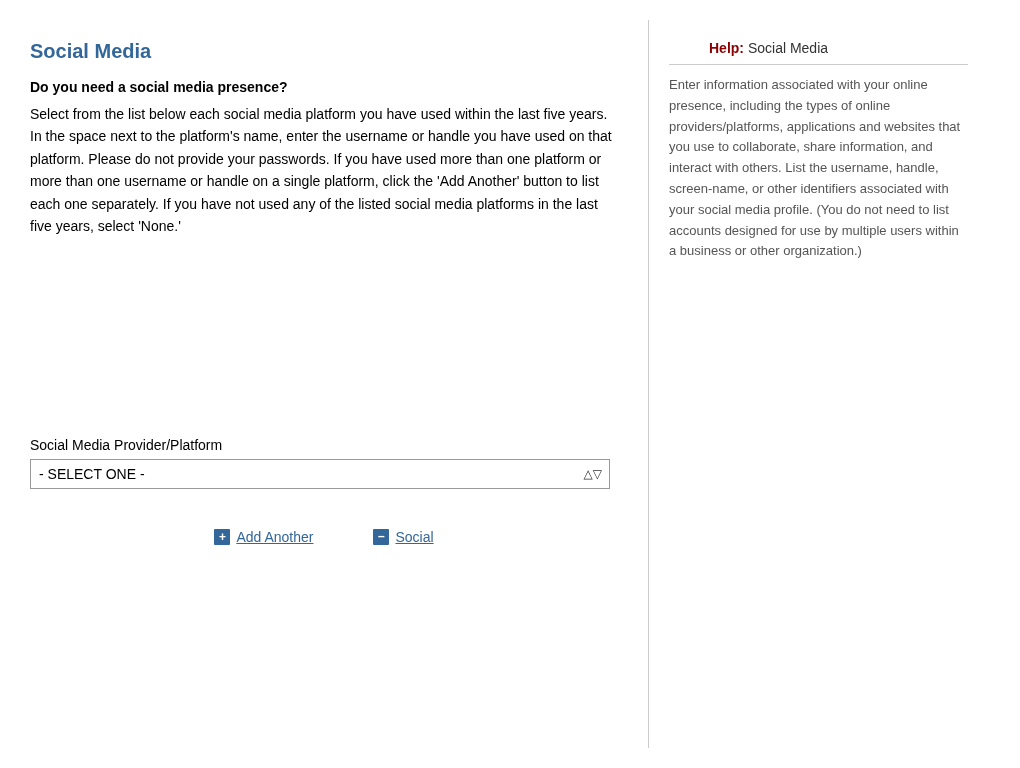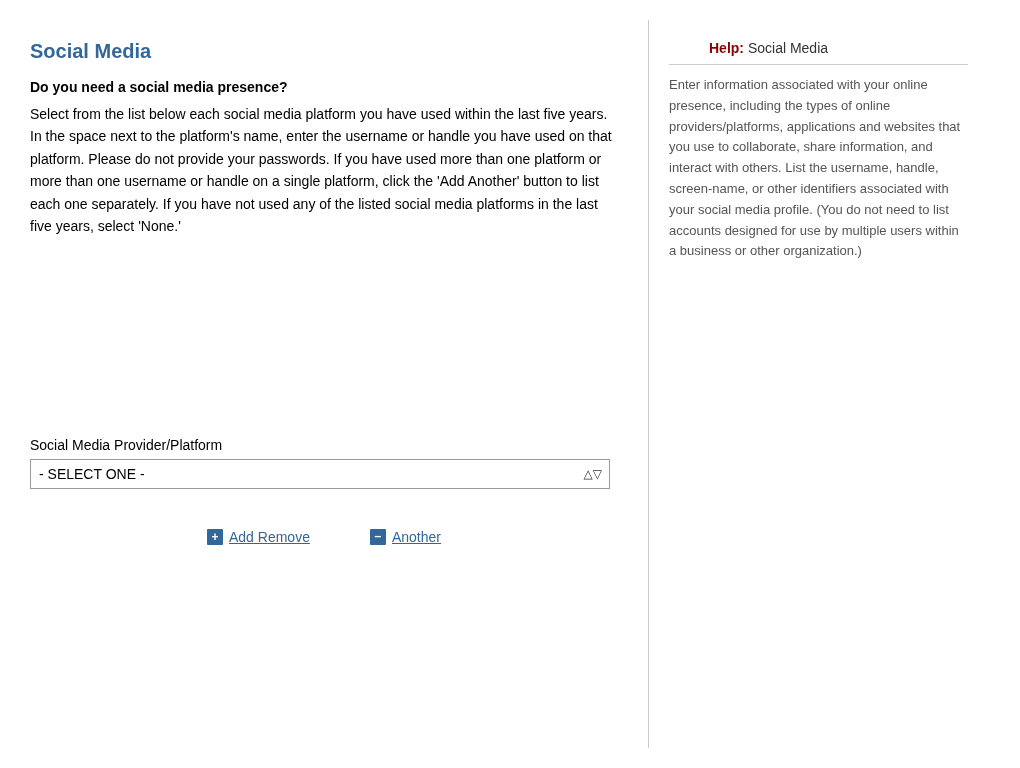--- a/index.html
+++ b/index.html
@@ -201,25 +201,25 @@
           <option>Tumblr</option>
           <option>None</option>
         </select>
         <span class="select-arrow">△▽</span>
       </div>
     </div>
 
     <div class="action-buttons">
       <button class="action-btn">
         <span class="btn-icon-add">+</span>
-        <span>Add Remove</span>
+        <span>Add Another</span>
       </button>
       <button class="action-btn">
         <span class="btn-icon-remove">–</span>
-        <span>Another</span>
+        <span>Social</span>
       </button>
     </div>
   </div>
 
   <div class="sidebar">
     <div class="help-title">
       <span style="color:#8b0000; font-weight:bold;padding-left:40px;">Help:</span>
       <span style="color: rgb(51, 51, 51); font-weight: normal;"> Social Media</span>
     </div>
     <p class="help-text">Enter information associated with your online presence, including the types of online providers/platforms, applications and websites that you use to collaborate, share information, and interact with others. List the username, handle, screen-name, or other identifiers associated with your social media profile. (You do not need to list accounts designed for use by multiple users within a business or other organization.)</p>

